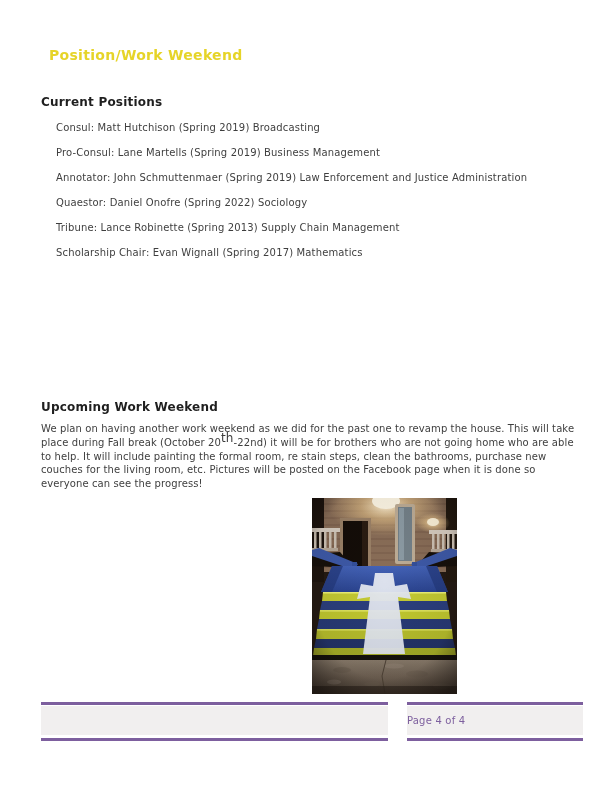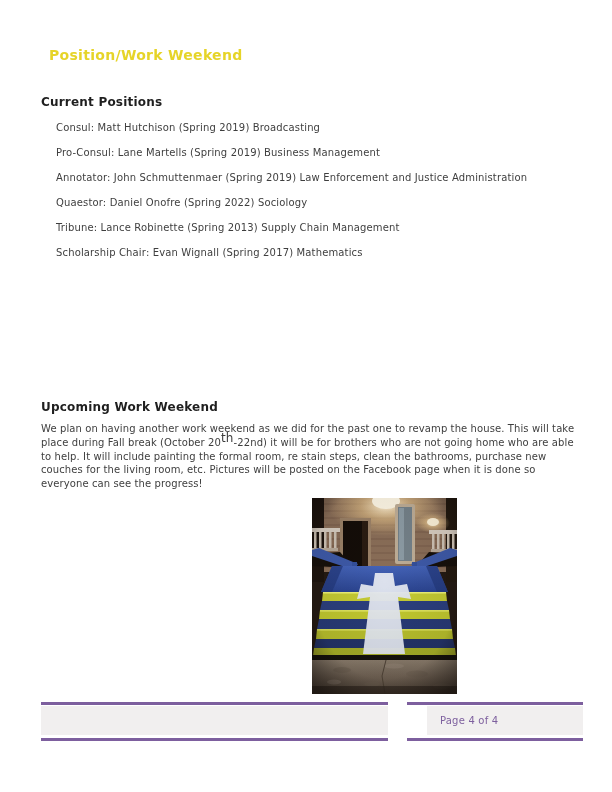--- a/index.html
+++ b/index.html
@@ -48,21 +48,21 @@
   .footer-box .bar{height:3px;background:#7d5f9e;flex:none;}
   .footer-box .gap-top{height:1px;flex:none;}
   .footer-box .fill{
     height:29px;flex:none;background:#f1efef;
     font-size:10px;line-height:29px;letter-spacing:.2px;
     color:#7d5f9e;
   }
   .footer-box .gap-bottom{height:3px;flex:none;}
   .footer-left{left:41px;width:347px;}
   .footer-right{left:407px;width:176px;}
-  .footer-right .fill{padding-left:13px;margin-left:20px;}
+  .footer-right .fill{}
 </style>
 </head>
 <body>
 
 <div class="page">
 
   <h1 class="doc-title">Position/Work Weekend</h1>
 
   <h2 class="section-heading heading-current">Current Positions</h2>
 

